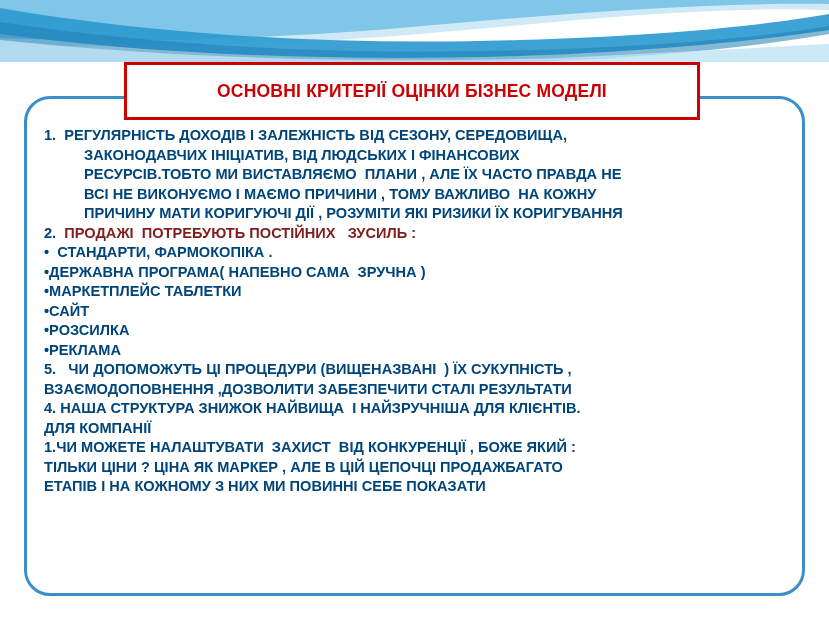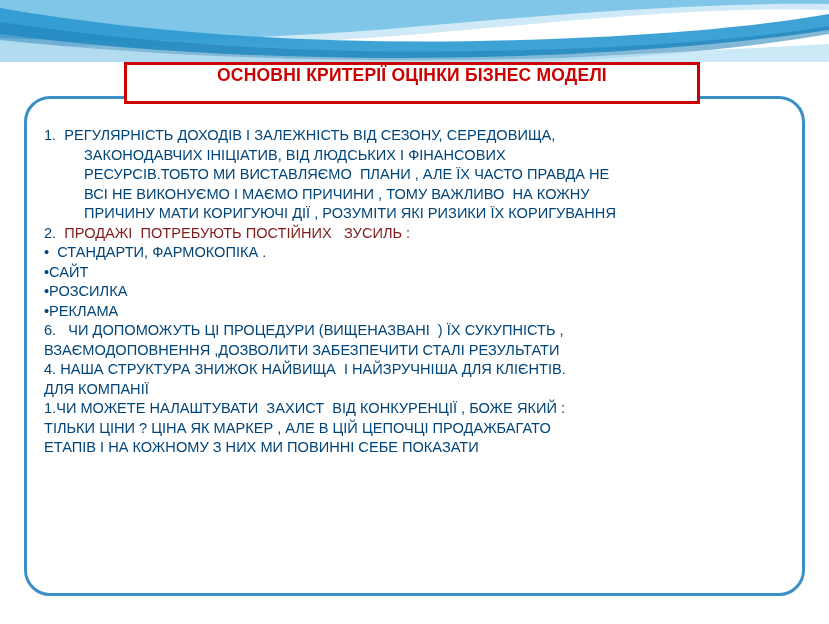--- a/index.html
+++ b/index.html
@@ -43,45 +43,45 @@
     border-radius: 26px;
     background: #ffffff;
     box-sizing: border-box;
   }
   
   .title-box {
     position: absolute;
     left: 124px;
     top: 62px;
     width: 576px;
-    height: 42px;
+    height: 58px;
     border: 3px solid #cc0000;
     background: #ffffff;
     box-sizing: border-box;
     display: flex;
-    align-items: flex-start;
+    align-items: center;
     justify-content: center;
     z-index: 5;
   }
   .title-text {
     color: #cc0000;
     font-size: 17.5px;
     font-weight: bold;
     letter-spacing: 0.2px;
     white-space: nowrap;
   }
   
   .body {
     position: absolute;
     left: 44px;
     top: 126px;
     width: 745px;
     color: #00457a;
     font-size: 14.6px;
-    font-weight: normal;
+    font-weight: bold;
     line-height: 19.5px;
   }
   .body .ln {
     white-space: pre-wrap;
   }
   .indent-1 {
     padding-left: 24px;
     text-indent: -24px;
   }
   .indent-2 {
@@ -117,25 +117,27 @@
 
     <div class="ln indent-1"><span>1.</span>&nbsp;&nbsp;<span>РЕГУЛЯРНІСТЬ ДОХОДІВ І ЗАЛЕЖНІСТЬ ВІД СЕЗОНУ, СЕРЕДОВИЩА,</span></div>
     <div class="ln indent-2">ЗАКОНОДАВЧИХ ІНІЦІАТИВ, ВІД ЛЮДСЬКИХ І ФІНАНСОВИХ</div>
     <div class="ln indent-2">РЕСУРСІВ.ТОБТО МИ ВИСТАВЛЯЄМО  ПЛАНИ , АЛЕ ЇХ ЧАСТО ПРАВДА НЕ</div>
     <div class="ln indent-2">ВСІ НЕ ВИКОНУЄМО І МАЄМО ПРИЧИНИ , ТОМУ ВАЖЛИВО  НА КОЖНУ</div>
     <div class="ln indent-2">ПРИЧИНУ МАТИ КОРИГУЮЧІ ДІЇ , РОЗУМІТИ ЯКІ РИЗИКИ ЇХ КОРИГУВАННЯ</div>
 
     <div class="ln"><span>2.</span>&nbsp;&nbsp;<span class="red">ПРОДАЖІ  ПОТРЕБУЮТЬ ПОСТІЙНИХ   ЗУСИЛЬ :</span></div>
 
     <div class="ln">•  СТАНДАРТИ, ФАРМОКОПІКА .</div>
+    <div class="ln">•ДЕРЖАВНА ПРОГРАМА( НАПЕВНО САМА  ЗРУЧНА )</div>
+    <div class="ln">•МАРКЕТПЛЕЙС ТАБЛЕТКИ</div>
     <div class="ln">•САЙТ</div>
     <div class="ln">•РОЗСИЛКА</div>
     <div class="ln">•РЕКЛАМА</div>
 
-    <div class="ln">6.   ЧИ ДОПОМОЖУТЬ ЦІ ПРОЦЕДУРИ (ВИЩЕНАЗВАНІ  ) ЇХ СУКУПНІСТЬ ,</div>
+    <div class="ln">5.   ЧИ ДОПОМОЖУТЬ ЦІ ПРОЦЕДУРИ (ВИЩЕНАЗВАНІ  ) ЇХ СУКУПНІСТЬ ,</div>
     <div class="ln">ВЗАЄМОДОПОВНЕННЯ ,ДОЗВОЛИТИ ЗАБЕЗПЕЧИТИ СТАЛІ РЕЗУЛЬТАТИ</div>
 
     <div class="ln">4. НАША СТРУКТУРА ЗНИЖОК НАЙВИЩА  І НАЙЗРУЧНІША ДЛЯ КЛІЄНТІВ.</div>
 
     <div class="ln">ДЛЯ КОМПАНІЇ</div>
 
     <div class="ln">1.ЧИ МОЖЕТЕ НАЛАШТУВАТИ  ЗАХИСТ  ВІД КОНКУРЕНЦІЇ , БОЖЕ ЯКИЙ :</div>
     <div class="ln">ТІЛЬКИ ЦІНИ ? ЦІНА ЯК МАРКЕР , АЛЕ В ЦІЙ ЦЕПОЧЦІ ПРОДАЖБАГАТО</div>
     <div class="ln">ЕТАПІВ І НА КОЖНОМУ З НИХ МИ ПОВИННІ СЕБЕ ПОКАЗАТИ</div>
 

